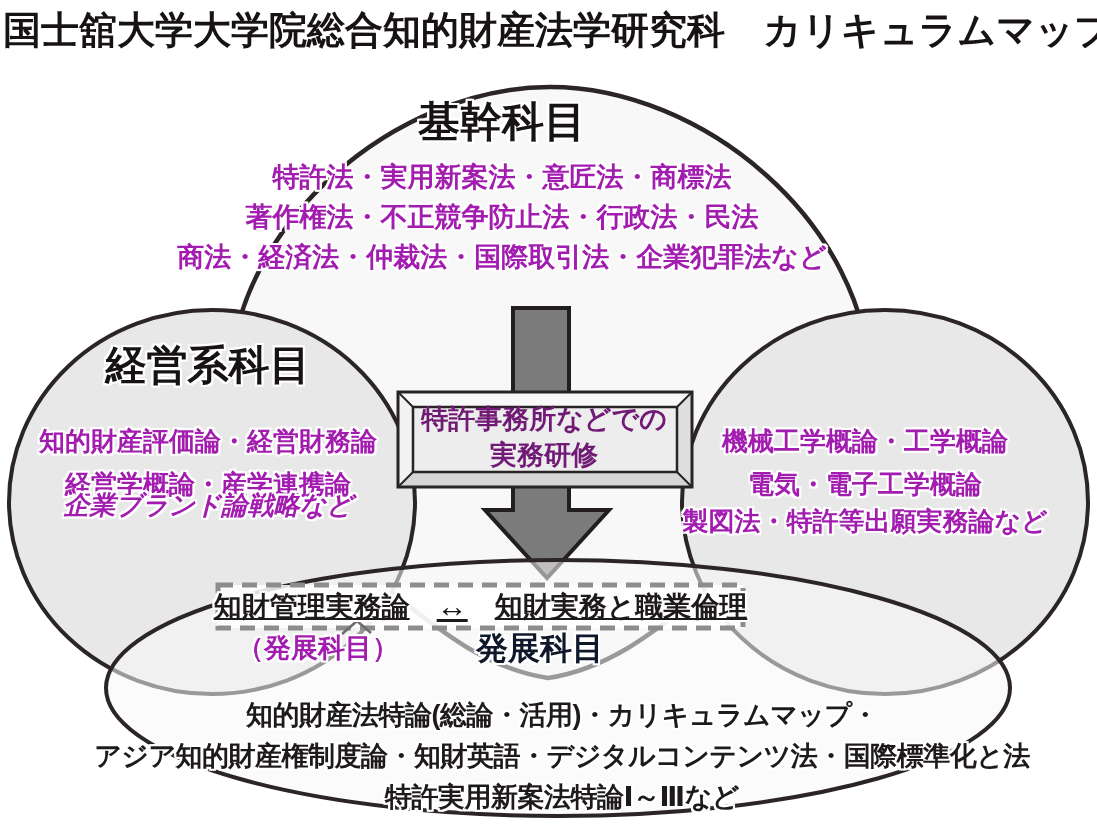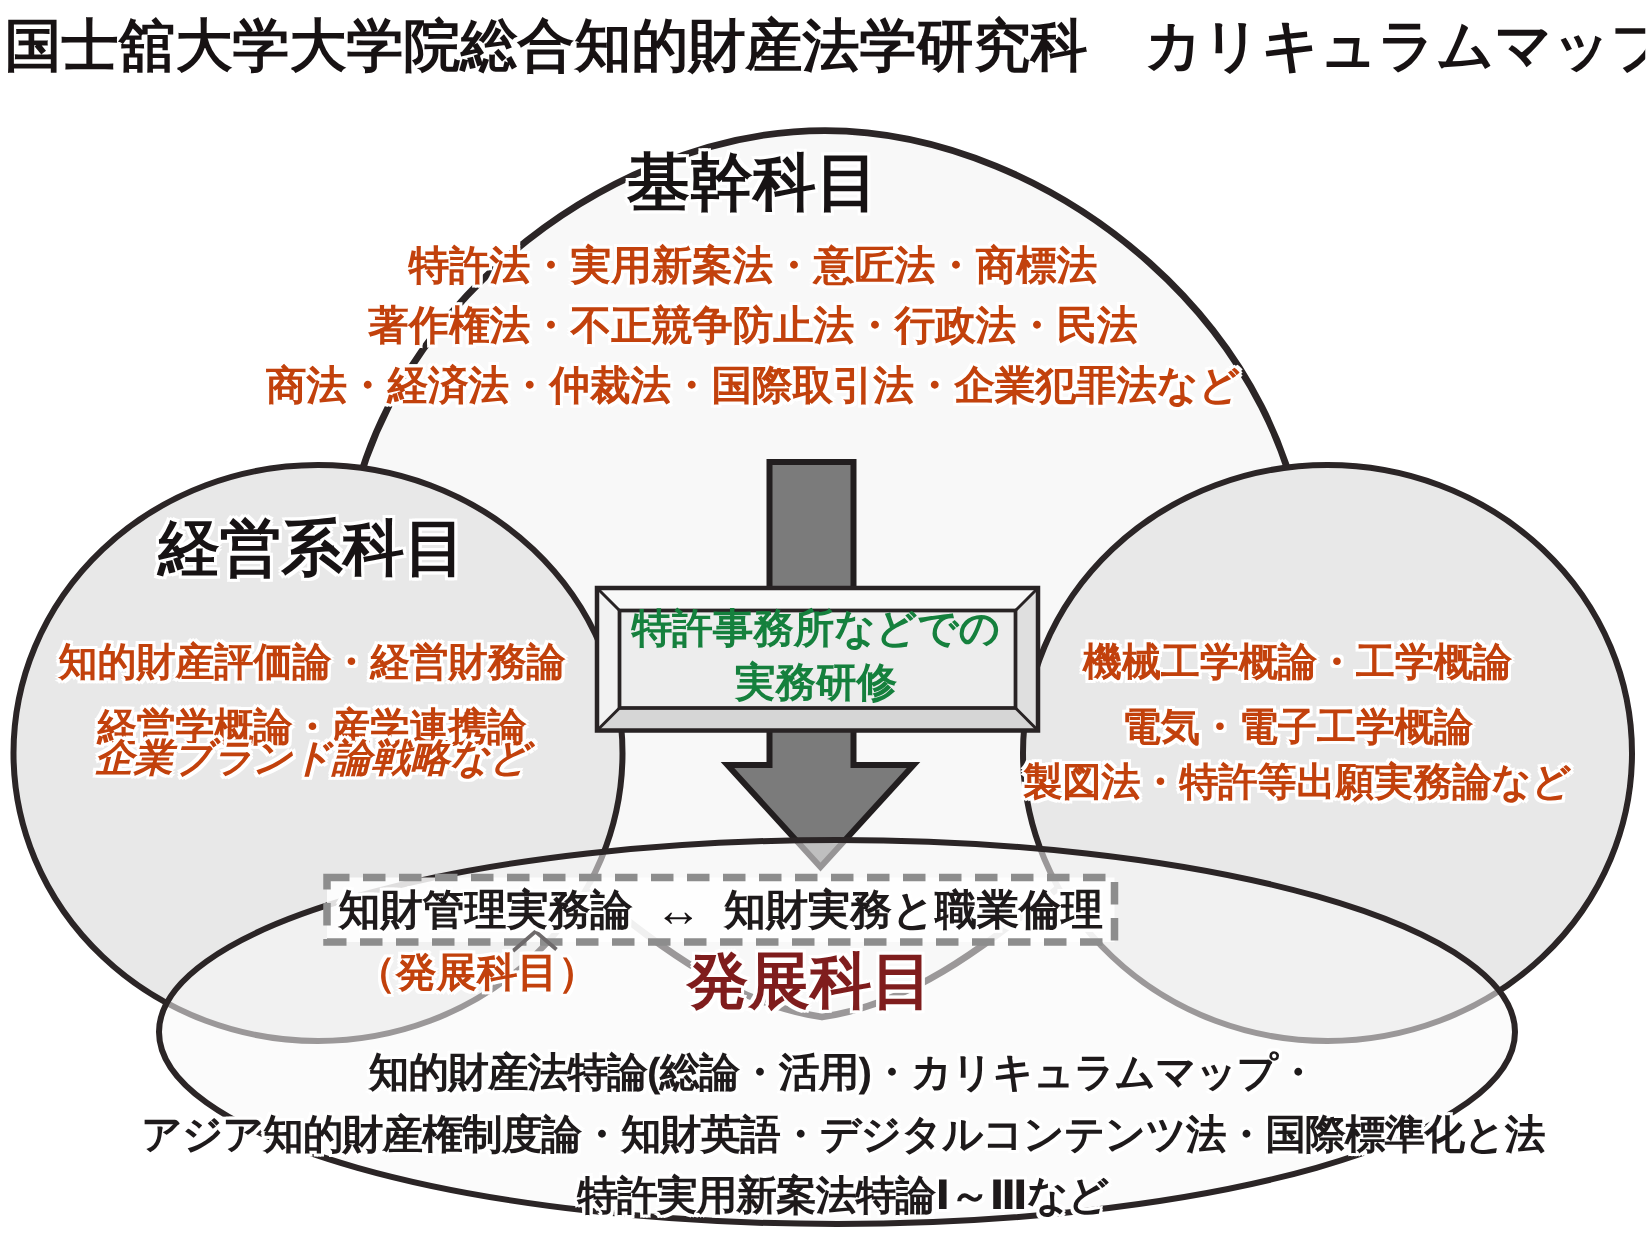--- a/index.html
+++ b/index.html
@@ -12,28 +12,28 @@
   .txt{position:absolute;z-index:2;white-space:nowrap;transform:translateX(-50%);}
   .halo{
     text-shadow:-2px -2px 0 #fff,2px -2px 0 #fff,-2px 2px 0 #fff,2px 2px 0 #fff,
                 0 -2px 0 #fff,0 2px 0 #fff,-2px 0 0 #fff,2px 0 0 #fff;
   }
   .page-title{
     position:absolute;left:3px;top:5px;z-index:2;
     font-size:38px;font-weight:900;letter-spacing:0px;white-space:nowrap;color:#171213;
   }
   .venn-header{font-size:42px;font-weight:900;color:#171314;}
-  .venn-line{font-size:27px;font-weight:700;color:#c2410c;}
+  .venn-line{font-size:27px;font-weight:700;color:#a21caf;}
   .venn-line.small{font-size:26px;}
-  .boxline{font-size:27px;font-weight:600;color:#15803d;}
-  .advanced-header{font-size:41px;font-weight:900;color:#7f1d1d;}
+  .boxline{font-size:27px;font-weight:600;color:#701a75;}
+  .advanced-header{font-size:32px;font-weight:900;color:#0f172a;}
   .bottom-line{font-size:27px;font-weight:700;letter-spacing:-0.5px;}
   .dashed-row{
     position:absolute;left:218px;top:585px;width:525px;height:43px;z-index:2;
-    display:flex;align-items:center;justify-content:center;gap:15px;
+    display:flex;align-items:center;justify-content:center;gap:27px;text-decoration:underline;
   }
   .dashed-row .lbl{font-size:28px;font-weight:700;white-space:nowrap;}
   .dashed-row .arr{font-size:31px;font-weight:900;color:#171314;line-height:1;}
 </style>
 </head>
 <body>
 
 <div class="stage">
 
   <svg width="1097" height="824" viewBox="0 0 1097 824" aria-hidden="true">

